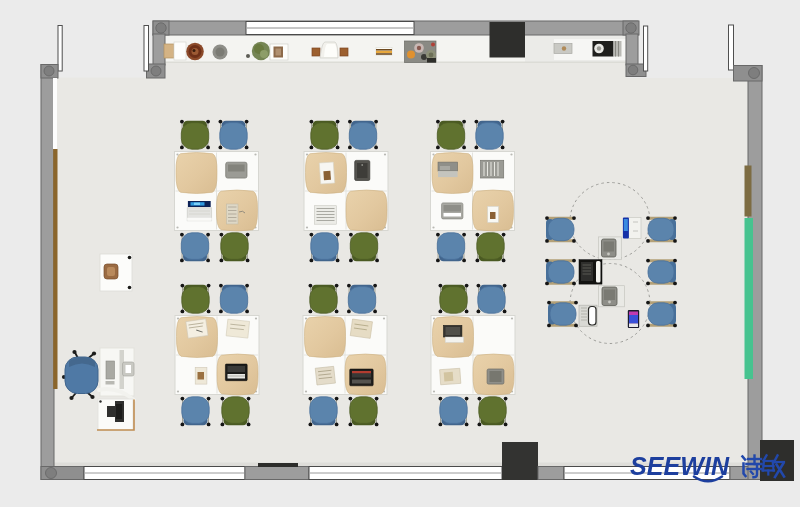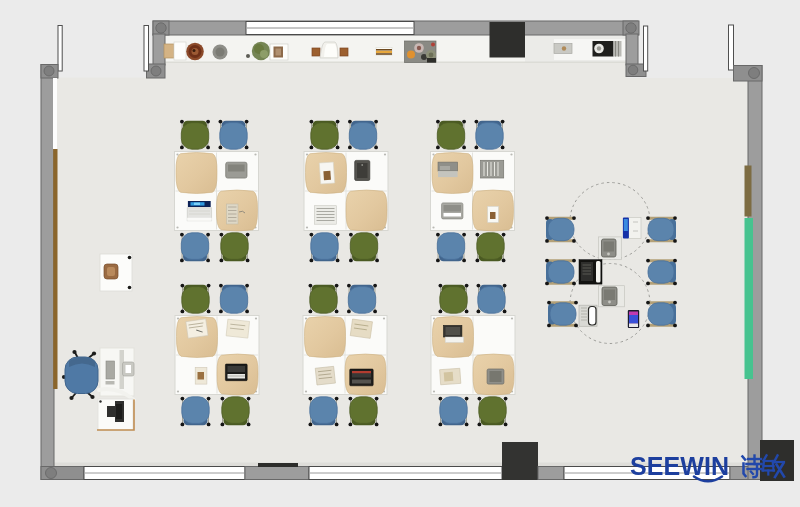--- a/index.html
+++ b/index.html
@@ -1,16 +1,16 @@
 <!DOCTYPE html>
 <html><head>
 <meta charset="utf-8">
 <style>
 html,body{margin:0;padding:0;background:#ebebeb;font-family:"Liberation Sans",sans-serif;}
-#stage{position:relative;width:800px;height:507px;overflow:hidden;}
+#stage{position:relative;width:800px;height:507px;overflow:hidden;font-style:italic;}
 </style>
 </head>
 <body>
 <div id="stage">
 <svg width="800" height="507" viewBox="0 0 800 507" xmlns="http://www.w3.org/2000/svg">
 <defs>
 <linearGradient id="gcloth" x1="0" y1="0" x2="1" y2="1">
 <stop offset="0" stop-color="#e9d2ab"></stop>
           <stop offset="0.55" stop-color="#e2c89f"></stop>
           <stop offset="1" stop-color="#d9bd92"></stop>

